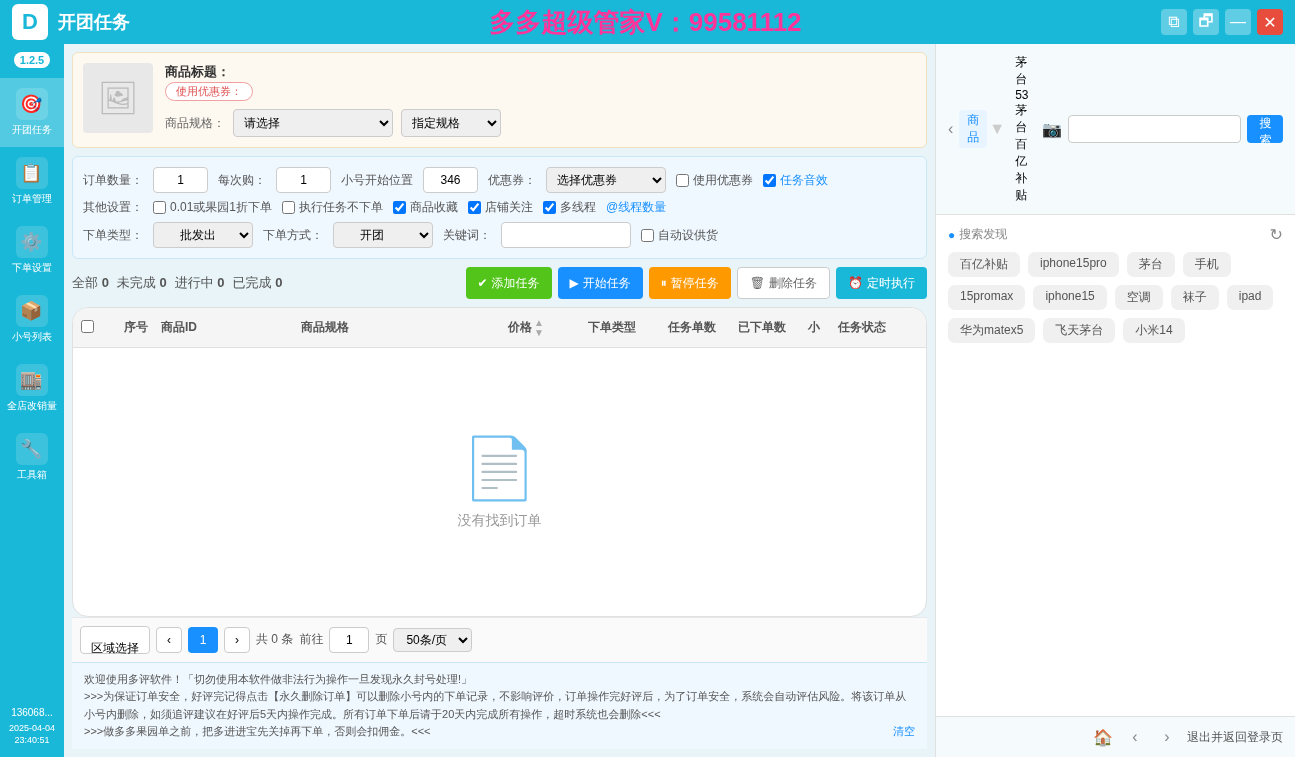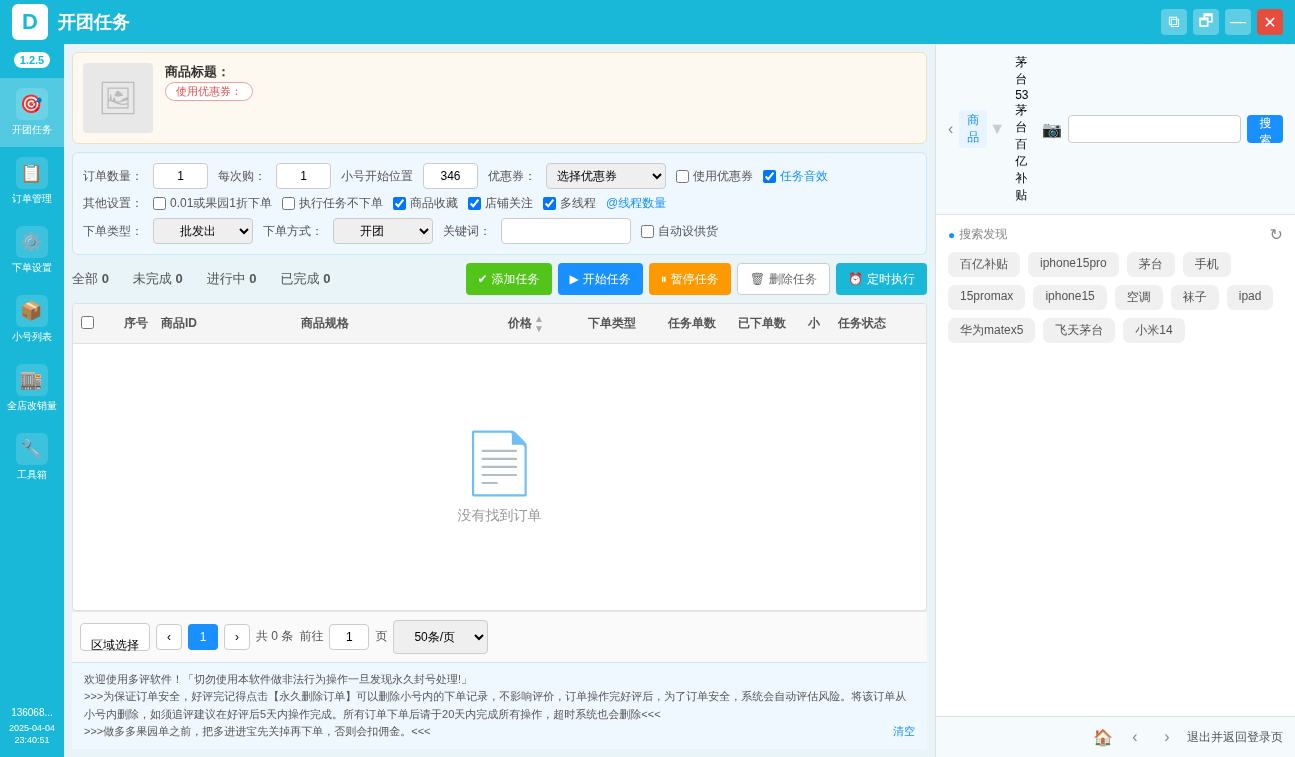--- a/index.html
+++ b/index.html
@@ -68,30 +68,30 @@
     .settings-input { height: 26px; width: 55px; border: 1px solid #ccc; border-radius: 4px; padding: 0 6px; font-size: 12px; text-align: center; }
     .coupon-select { height: 26px; border: 1px solid #ccc; border-radius: 4px; padding: 0 6px; font-size: 12px; width: 120px; }
     .checkbox-group { display: flex; align-items: center; gap: 4px; font-size: 12px; color: #555; }
     .checkbox-group input[type="checkbox"] { margin: 0; }
     .link-label { color: #1890ff; font-size: 12px; cursor: pointer; }
     .settings-select { height: 26px; border: 1px solid #ccc; border-radius: 4px; padding: 0 22px; font-size: 12px; width: 100px; }
     .keyword-input { height: 26px; border: 1px solid #ccc; border-radius: 4px; padding: 0 6px; font-size: 12px; width: 130px; }
 
     
     .task-bar { display: flex; align-items: center; justify-content: space-between; margin-bottom: 8px; }
-    .task-stats { display: flex; gap: 24px; font-size: 13px; color: #333; }
+    .task-stats { display: flex; gap: 8px; font-size: 13px; color: #333; }
     .task-stats span { color: #555; }
     .task-actions { display: flex; gap: 6px; }
     .btn-add { background: #52c41a; color: #fff; }
     .btn-start { background: #1890ff; color: #fff; }
     .btn-delete { background: #fff; color: #666; border: 1px solid #ccc; }
     .btn-schedule { background: #1ab8d8; color: #fff; }
 
     
-    .table-container { flex: 1; border: 1px solid #e0e0e0; border-radius: 4px; overflow: hidden; display: flex; flex-direction: column; background: #fff; }
+    .table-container { flex: 1; border: 1px solid #e0e0e0; border-radius: 16px; overflow: hidden; display: flex; flex-direction: column; background: #fff; }
     .table-header { display: flex; align-items: center; background: #f5f5f5; border-bottom: 1px solid #e0e0e0; padding: 0 8px; height: 40px; }
     .table-header .col-check { width: 30px; flex-shrink: 0; }
     .table-header .col { font-size: 12px; color: #555; font-weight: bold; }
     .col-seq { width: 50px; text-align: center; }
     .col-id { width: 140px; }
     .col-spec { flex: 1; }
     .col-price { width: 80px; display: flex; align-items: center; gap: 2px; }
     .col-type { width: 80px; }
     .col-task-count { width: 70px; }
     .col-done { width: 70px; }
@@ -102,21 +102,21 @@
     .empty-icon { font-size: 60px; margin-bottom: 8px; }
     .empty-text { font-size: 14px; color: #999; }
 
     
     .pagination-bar { display: flex; align-items: center; gap: 6px; padding: 8px; border-top: 1px solid #e8e8e8; background: #fafafa; }
     .region-btn { height: 26px; padding: 13px 10px; background: #fff; border: 1px solid #ccc; border-radius: 4px; font-size: 12px; cursor: pointer; }
     .page-nav-btn { width: 26px; height: 26px; background: #fff; border: 1px solid #ccc; border-radius: 4px; cursor: pointer; font-size: 12px; display: flex; align-items: center; justify-content: center; }
     .page-current { width: 30px; height: 26px; background: #1890ff; color: #fff; border-radius: 4px; display: flex; align-items: center; justify-content: center; font-size: 12px; }
     .page-info { font-size: 12px; color: #555; }
     .page-input { width: 40px; height: 26px; border: 1px solid #ccc; border-radius: 4px; text-align: center; font-size: 12px; }
-    .per-page-select { height: 34px; border: 1px solid #ccc; border-radius: 4px; padding: 0 16px; font-size: 12px; }
+    .per-page-select { height: 24px; border: 1px solid #ccc; border-radius: 4px; padding: 0 8px; font-size: 12px; }
 
     
     .notice-bar { background: #f0f8ff; border-top: 1px solid #c8e8f8; padding: 8px 12px; font-size: 11px; color: #555; line-height: 1.6; max-height: 90px; overflow: hidden; position: relative; }
     .clear-link { position: absolute; right: 12px; bottom: 8px; color: #1890ff; font-size: 11px; cursor: pointer; }
 
     
     .right-panel { width: 360px; background: #fff; border-left: 1px solid #e0e0e0; display: flex; flex-direction: column; flex-shrink: 0; }
     .right-header { display: flex; align-items: center; padding: 8px 12px; background: #f5fafd; border-bottom: 1px solid #e0e0e0; gap: 6px; }
     .nav-btn { width: 24px; height: 24px; background: none; border: none; cursor: pointer; font-size: 16px; color: #888; }
     .product-nav { display: flex; align-items: center; gap: 2px; }
@@ -136,20 +136,21 @@
     .sort-icon { font-size: 10px; color: #aaa; display: flex; flex-direction: column; line-height: 1; }
   </style>
 </head>
 <body>
 
 <div class="title-bar">
   <div class="title-bar-left">
     <div class="title-logo">D</div>
     <span class="title-text">开团任务</span>
   </div>
+  <div class="title-center">多多超级管家V：99581112</div>
   <div class="title-controls">
     <button class="title-btn">⧉</button>
     <button class="title-btn">🗗</button>
     <button class="title-btn">—</button>
     <button class="title-btn close">✕</button>
   </div>
 </div>
 
 <div class="main-layout">
 
@@ -191,20 +192,29 @@
 
 
       <div class="product-section">
         <div class="product-row">
           <div class="product-img">
             <span class="product-img-icon">🖼</span>
           </div>
           <div class="product-details">
             <div class="product-title-label">商品标题：</div>
             <div class="shop-name-badge">使用优惠券：</div>
+            <div class="product-spec-row">
+              <span class="spec-label">商品规格：</span>
+              <select class="spec-select">
+                <option>请选择</option>
+              </select>
+              <select class="spec-select2">
+                <option>指定规格</option>
+              </select>
+            </div>
           </div>
         </div>
       </div>
 
       <div class="order-settings">
         <div class="settings-row">
           <span class="settings-label">订单数量：</span>
           <input class="settings-input" type="text" value="1" style="">
           <span class="settings-label">每次购：</span>
           <input class="settings-input" type="text" value="1" style="">

